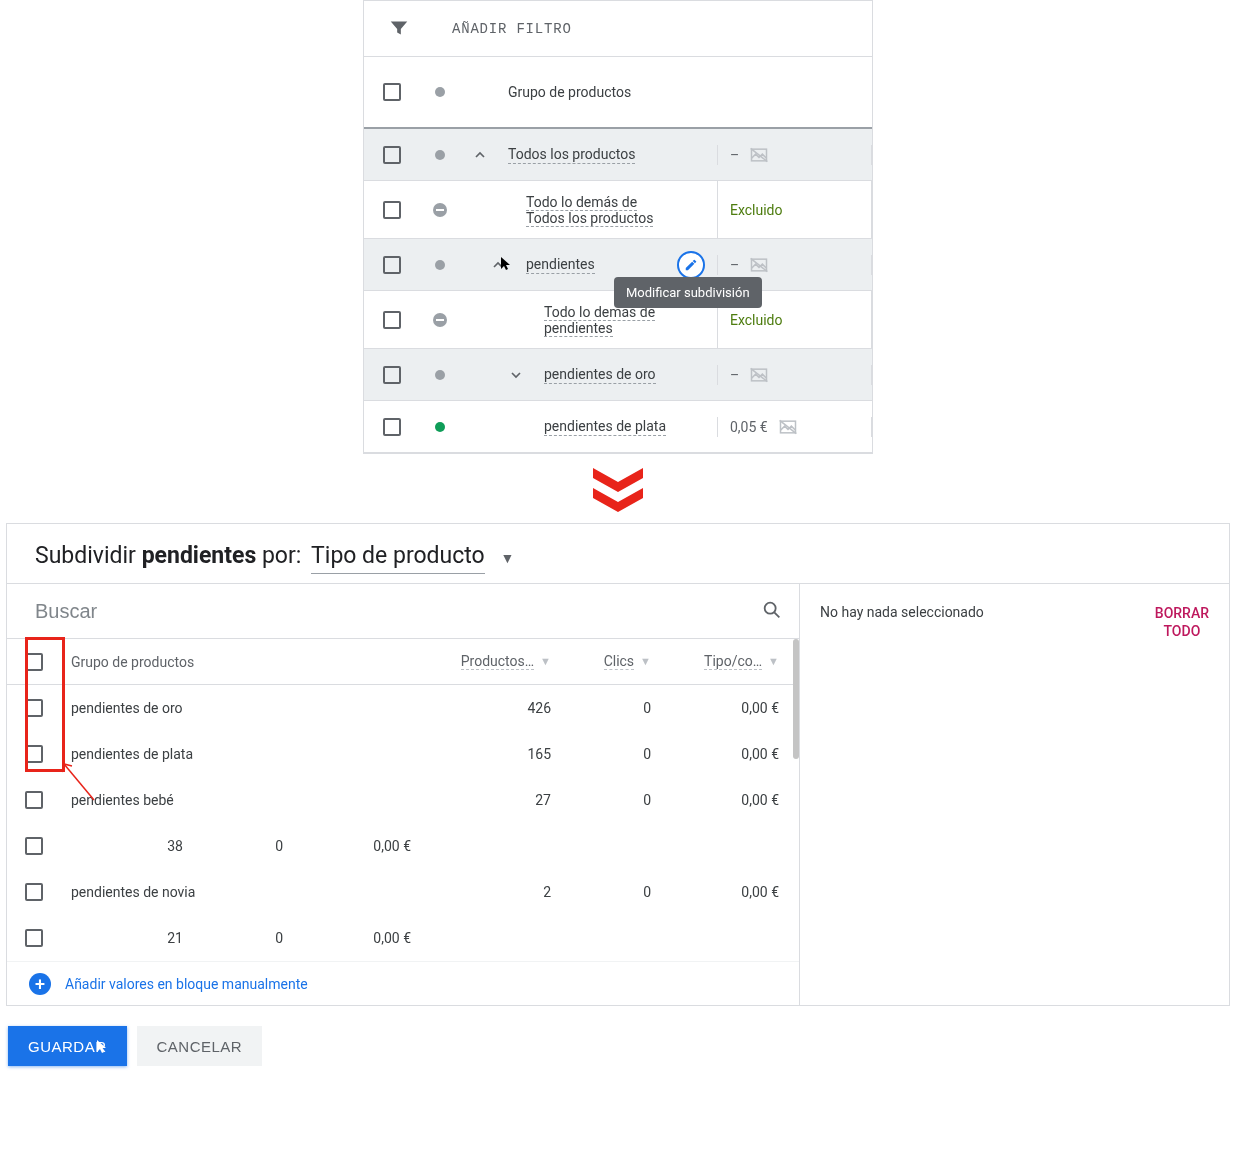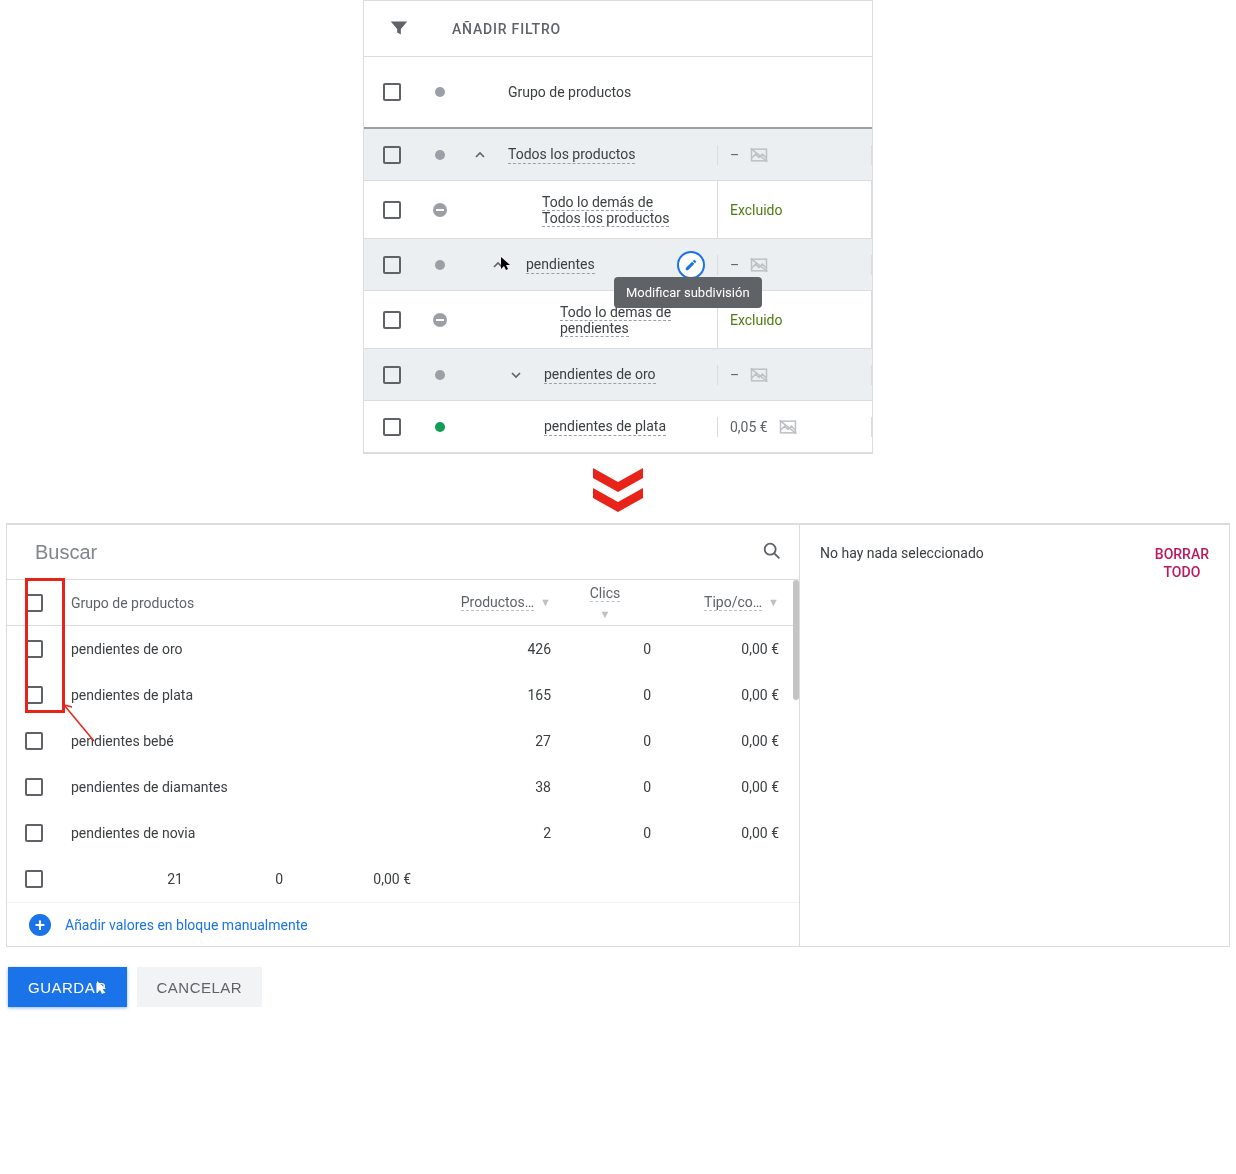--- a/index.html
+++ b/index.html
@@ -1,34 +1,34 @@
 <!DOCTYPE html>
 <html><head>
 <meta charset="utf-8">
 <style>
 * { box-sizing: border-box; margin: 0; padding: 0; }
 body { font-family: 'Roboto', 'Segoe UI', Arial, sans-serif; font-size: 14px; color: #3c4043; background: #fff; }
 
 
 .top-panel { width: 510px; margin: 0 auto; border: 1px solid #dadce0; margin-top: 0; }
-.filter-row { display: flex; align-items: center; height: 56px; border-bottom: 1px solid #dadce0; padding-left: 24px; }
+.filter-row { display: flex; align-items: center; height: 56px; border-bottom: 1px solid #dadce0; padding-left: 24px; font-family: Liberation Mono, monospace; }
 .filter-icon { width: 24px; height: 24px; color: #5f6368; }
 .filter-label { margin-left: 40px; font-weight: 500; letter-spacing: 0.8px; color: #5f6368; }
 
 .header-row { display: flex; align-items: center; height: 72px; border-bottom: 2px solid #9aa0a6; }
 .col-check { width: 56px; display: flex; align-items: center; justify-content: center; }
 .col-status { width: 40px; display: flex; align-items: center; justify-content: center; }
 .col-expand { width: 40px; display: flex; align-items: center; justify-content: center; }
 .col-expand.indent { margin-left: 18px; }
 .col-name { flex: 1; padding-left: 8px; display: flex; align-items: center; position: relative; }
 .col-cpc { width: 155px; border-left: 1px solid #dadce0; padding-left: 12px; display: flex; align-items: center; gap: 10px; height: 100%; border-right: 1px solid #dadce0; }
 
 .product-name { border-bottom: 1px dashed #9aa0a6; padding-bottom: 1px; }
 .product-name-multiline { display: inline-block; }
-.product-name-multiline span { border-bottom: 1px dashed #9aa0a6; margin-left: 16px; }
+.product-name-multiline span { border-bottom: 1px dashed #9aa0a6; }
 
 .data-row { display: flex; align-items: center; min-height: 52px; border-bottom: 1px solid #dadce0; position: relative; }
 .data-row.shaded { background: #eceff1; }
 
 .mcheckbox { width: 18px; height: 18px; border: 2px solid #5f6368; border-radius: 2px; cursor: pointer; }
 .status-dot { width: 10px; height: 10px; border-radius: 50%; background: #9aa0a6; }
 .status-dot.grey { background: #9aa0a6; }
 .status-dot.green { background: #0f9d58; }
 .status-excluded { width: 14px; height: 14px; border-radius: 7px; background: #9aa0a6; position: relative; }
 .status-excluded::after { content: ""; position: absolute; left: 3px; right: 3px; top: 6px; height: 2px; background: #fff; }
@@ -67,21 +67,21 @@
 .search-input::placeholder { color: #80868b; }
 .search-icon { color: #5f6368; }
 
 .sub-table { border-top: 1px solid #dadce0; position: relative; }
 .sub-header, .sub-row { display: flex; align-items: center; height: 46px; padding-right: 20px; }
 .sub-header { border-bottom: 1px solid #dadce0; color: #5f6368; font-weight: 400; }
 .sub-row { }
 .sc-check { width: 54px; display: flex; align-items: center; justify-content: center; }
 .sc-name { flex: 1; padding-left: 10px; }
 .sc-products { width: 130px; text-align: right; padding-right: 8px; }
-.sc-clicks { width: 100px; text-align: right; padding-right: 8px; flex-direction: column; }
+.sc-clicks { width: 100px; text-align: right; padding-right: 8px; }
 .sc-cost { width: 120px; text-align: right; }
 .sub-header .sc-products, .sub-header .sc-clicks, .sub-header .sc-cost, .sub-header .sc-name { display: flex; align-items: center; gap: 6px; }
 .sub-header .sc-products, .sub-header .sc-clicks, .sub-header .sc-cost { justify-content: flex-end; }
 .hdr-label { border-bottom: 1px dashed #bdc1c6; }
 .sort-caret { color: #bdc1c6; font-size: 11px; }
 
 .red-highlight-box { position: absolute; left: 18px; top: -2px; width: 40px; height: 135px; border: 3px solid #e8241a; pointer-events: none; z-index: 5; }
 .red-arrow-line { position: absolute; left: 55px; top: 123px; width: 40px; height: 40px; pointer-events: none; z-index: 5; }
 
 .scrollbar-fake { position: absolute; right: 0; top: 0; width: 6px; height: 120px; background: #c4c4c4; border-radius: 3px; }
@@ -271,20 +271,25 @@
 </div>
 
 <div class="separator-arrows">
   <svg viewBox="0 0 60 48" width="60" height="48">
     <path d="M5 4 L30 18 L55 4 L55 14 L30 28 L5 14 Z" fill="#e8241a"></path>
     <path d="M5 24 L30 38 L55 24 L55 34 L30 48 L5 34 Z" fill="#e8241a"></path>
   </svg>
 </div>
 
 <div class="dialog">
+  <div class="dialog-header">
+    <span>Subdividir </span><span class="bold">pendientes</span><span> por: </span>
+    <span class="dropdown-text"><span>Tipo de producto</span></span>
+    <span class="dd-caret">▼</span>
+  </div>
 
   <div class="dialog-body">
     <div class="dialog-left">
       <div class="search-row">
         <input class="search-input" placeholder="Buscar" style="">
         <span class="search-icon">
           <svg viewBox="0 0 24 24" width="22" height="22" fill="none" stroke="currentColor" stroke-width="2">
               <circle cx="10" cy="10" r="6"></circle>
               <line x1="20" y1="20" x2="14.5" y2="14.5"></line>
             </svg>
@@ -345,21 +350,20 @@
               </div>
               <div class="sc-name">pendientes bebé</div>
               <div class="sc-products">27</div>
               <div class="sc-clicks">0</div>
               <div class="sc-cost">0,00 €</div>
             </div>
             <div class="sub-row">
               <div class="sc-check">
                 <div class="mcheckbox"></div>
               </div>
-              <div class="sc-name">pendientes de diamantes</div>
               <div class="sc-products">38</div>
               <div class="sc-clicks">0</div>
               <div class="sc-cost">0,00 €</div>
             </div>
             <div class="sub-row">
               <div class="sc-check">
                 <div class="mcheckbox"></div>
               </div>
               <div class="sc-name">pendientes de novia</div>
               <div class="sc-products">2</div>

